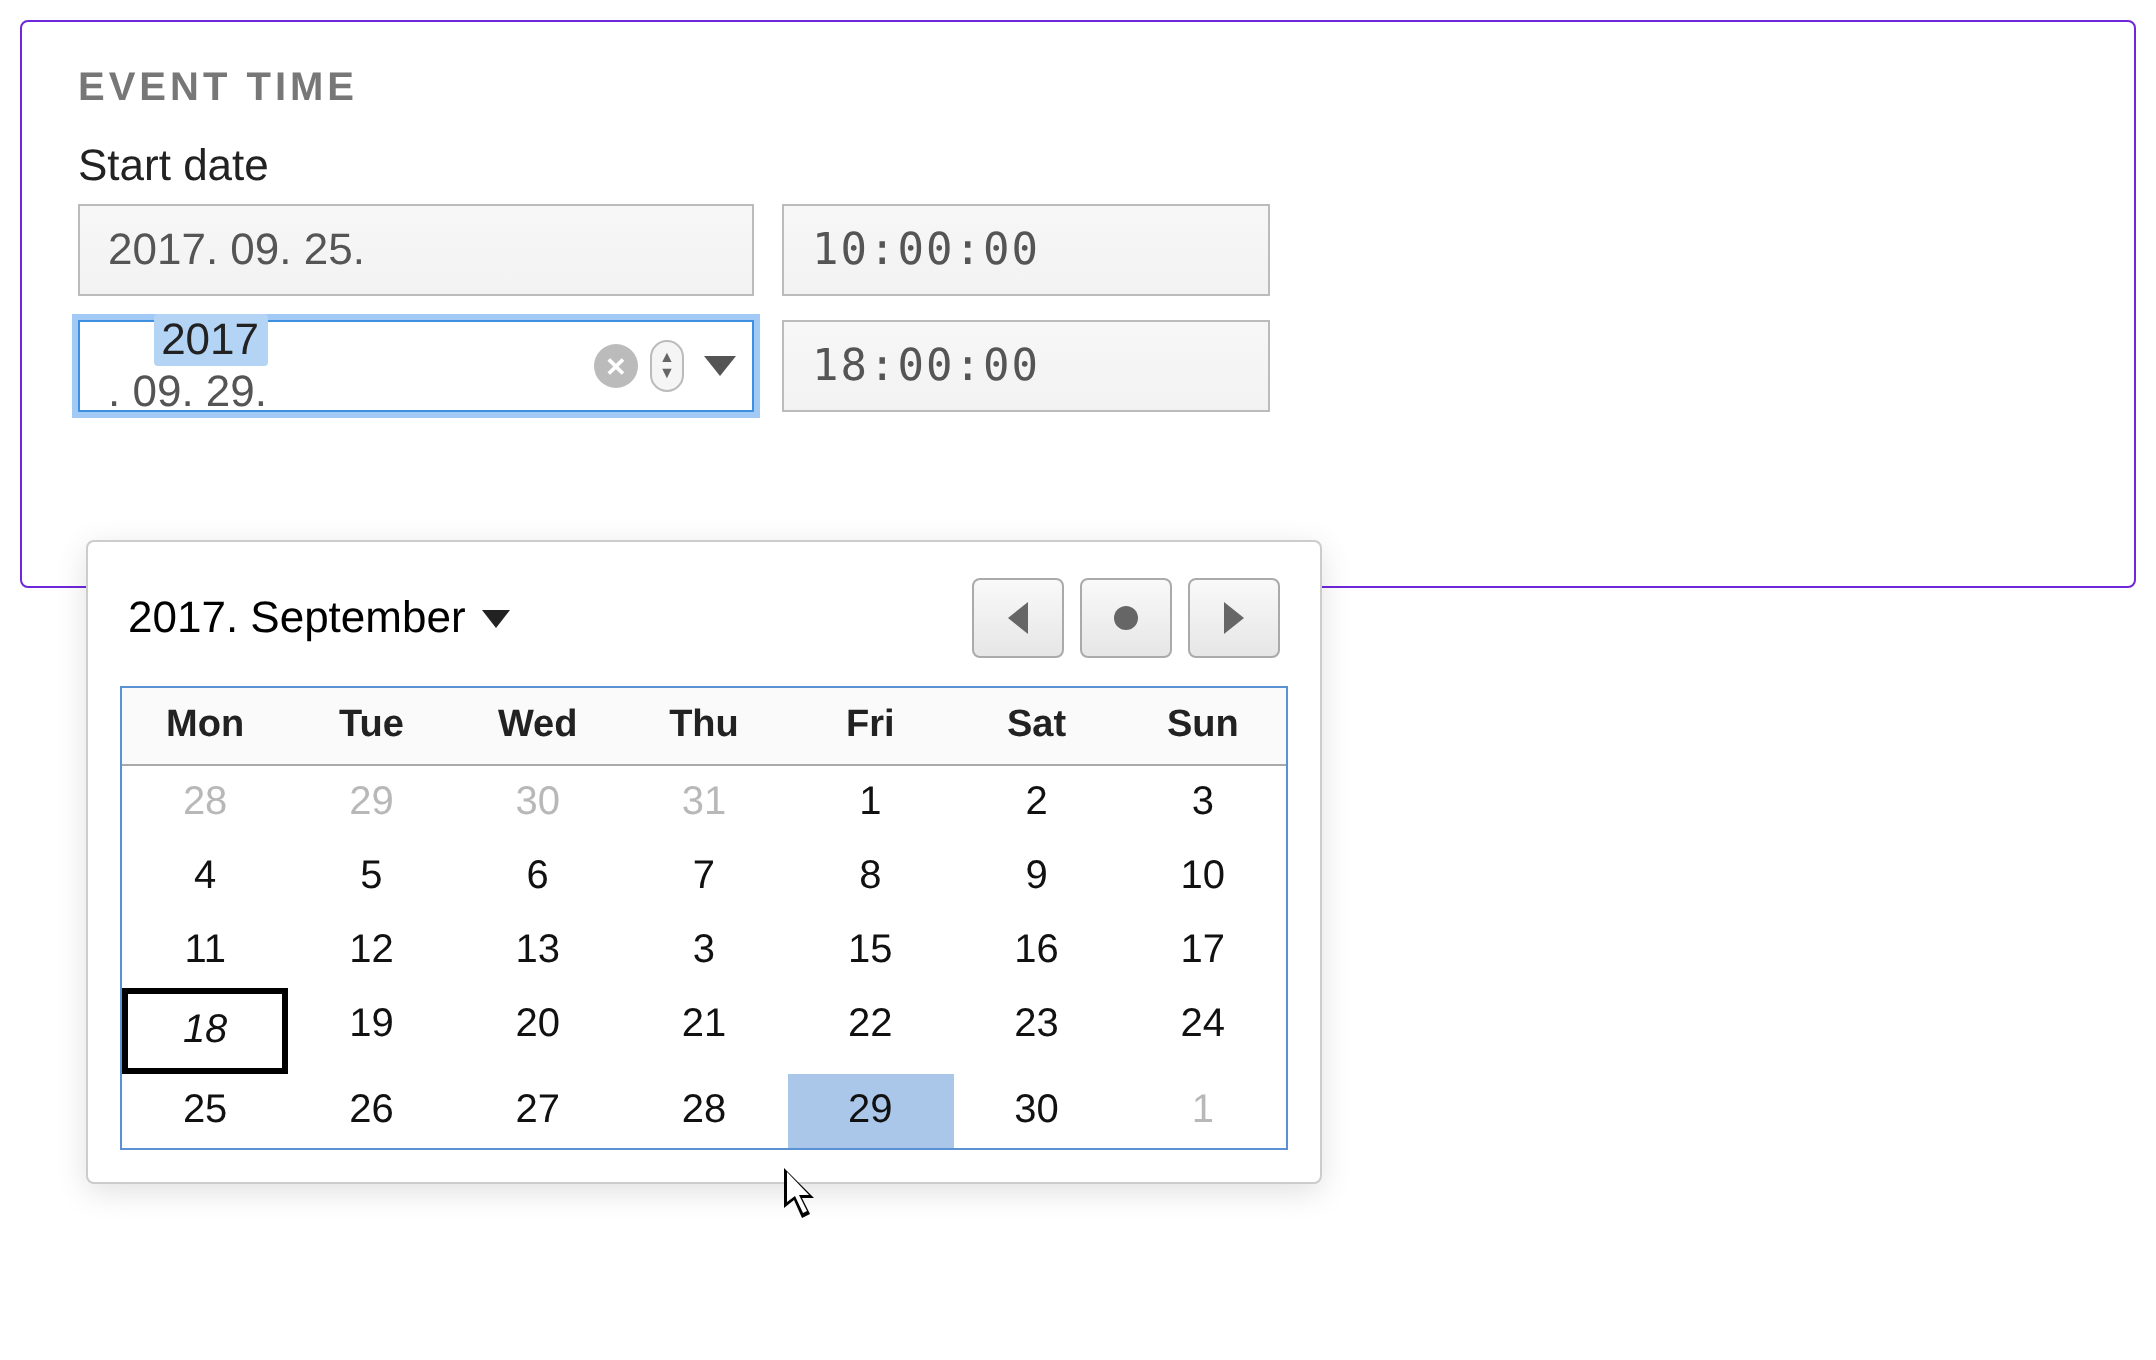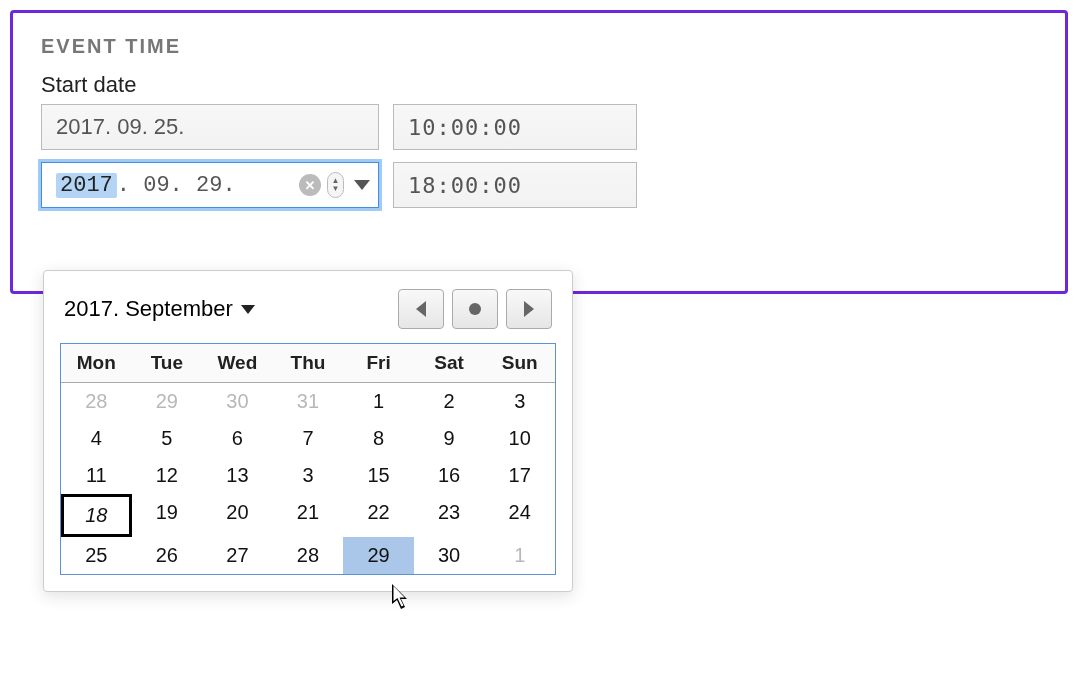--- a/index.html
+++ b/index.html
@@ -5,21 +5,21 @@
   * { box-sizing: border-box; }
   body {
     margin: 0;
     padding: 10px;
     font-family: -apple-system, BlinkMacSystemFont, "Segoe UI", Helvetica, Arial, sans-serif;
     background: #fff;
     width: 1078px;
     height: 680px;
   }
   .panel {
-    border: 3px solid #6d28d9;
+    border: 1px solid #6d28d9;
     border-radius: 4px;
     padding: 22px 28px 28px 28px;
     height: 284px;
     position: relative;
   }
   .section-title {
     font-size: 20px;
     letter-spacing: 2px;
     color: #777;
     font-weight: 600;
@@ -44,21 +44,21 @@
     position: relative;
     font-family: inherit;
   }
   .date-box { width: 338px; }
   .time-box { width: 244px; font-family: "Menlo","Consolas",monospace; letter-spacing: 1px;}
   .date-box.focused {
     border: 1px solid #3f8fe0;
     box-shadow: 0 0 0 3px rgba(70,150,240,0.5);
     background: #fff;
   }
-  .date-value { display: flex; align-items: flex-start; font-family: Liberation Mono, monospace; }
+  .date-value { display: flex; align-items: flex-end; font-family: Liberation Sans, sans-serif; flex-direction: column; }
   .year-sel {
     background: #b3d4f5;
     padding: 0 4px;
     border-radius: 2px;
     color: #222;
   }
   .date-rest { color: #555; }
   .right-controls {
     position: absolute;
     right: 8px;
@@ -86,21 +86,21 @@
     border-left: 8px solid transparent;
     border-right: 8px solid transparent;
     border-top: 10px solid #555;
     margin-left: 4px;
   }
   
   .popup {
     position: absolute;
     top: 270px;
     left: 43px;
-    width: 530px;
+    width: 618px;
     background: #fff;
     border: 1px solid #ccc;
     border-radius: 4px;
     box-shadow: 0 4px 16px rgba(0,0,0,0.12);
     padding: 18px 16px 16px 16px;
   }
   .popup-header {
     display: flex;
     align-items: center;
     justify-content: space-between;

